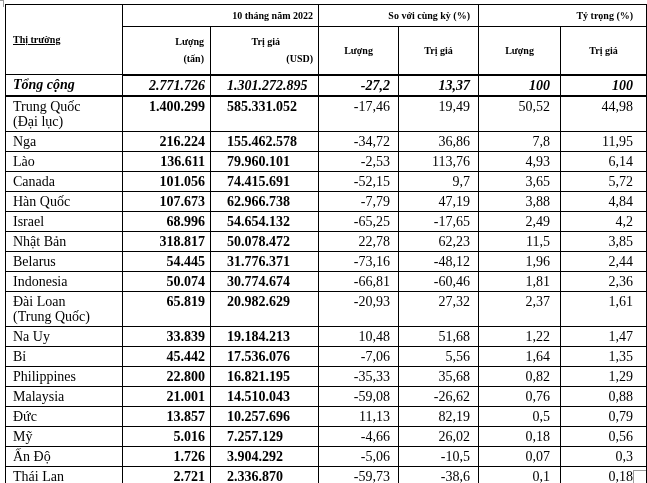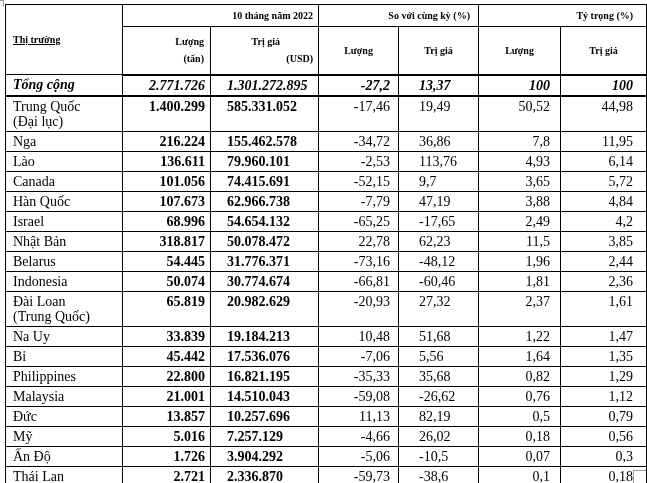--- a/index.html
+++ b/index.html
@@ -50,21 +50,21 @@
   .ctr { text-align: center; }
 
   tbody tr { height: 20px; margin-top: 28px; }
   tbody td.c1 {
     text-align: left; padding-left: 7px;
     white-space: pre-line;
   }
   tbody td.c2 { text-align: right; padding-right: 5px;  font-weight: bold; font-family: Liberation Serif, serif; }
   tbody td.c3 { text-align: left; padding-right: 5px;  font-weight: bold; padding-left: 16px; }
   tbody td.c4 { text-align: right; padding-right: 8px; padding-left: 32px; }
-  tbody td.c5 { padding-right: 8px; padding-left: 20px; }
+  tbody td.c5 { text-align: right; padding-right: 8px; padding-left: 20px; }
   tbody td.c6 { text-align: right; padding-right: 10px; }
   tbody td.c7 { text-align: right; padding-right: 13px; }
 
   tr.total td { font-weight: bold; font-style: italic; border-bottom: 2px solid #000; }
 
   .corner-mark {
     position: absolute; left: 0; top: 0;
     width: 3px; height: 6px;
     border-top: 1px solid #9a9a9a;
     border-right: 1px solid #9a9a9a;
@@ -259,21 +259,21 @@
     <td class="c7">1,29</td>
   </tr>
 
   <tr>
     <td class="c1">Malaysia</td>
     <td class="c2">21.001</td>
     <td class="c3">14.510.043</td>
     <td class="c4">-59,08</td>
     <td class="c5">-26,62</td>
     <td class="c6">0,76</td>
-    <td class="c7">1,12</td>
+    <td class="c7">0,88</td>
   </tr>
 
   <tr>
     <td class="c1">Đức</td>
     <td class="c2">13.857</td>
     <td class="c3">10.257.696</td>
     <td class="c4">11,13</td>
     <td class="c5">82,19</td>
     <td class="c6">0,5</td>
     <td class="c7">0,79</td>

